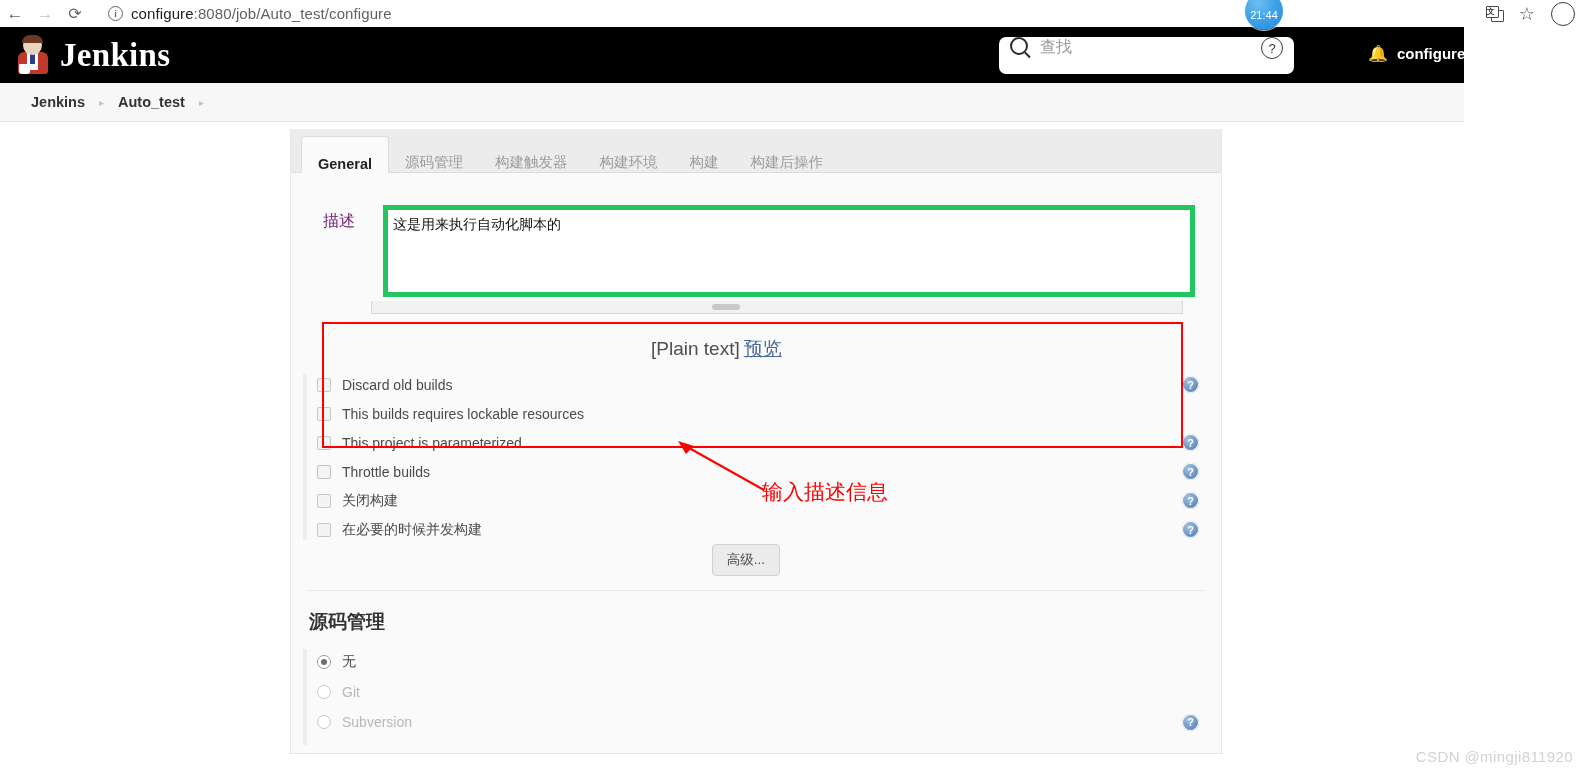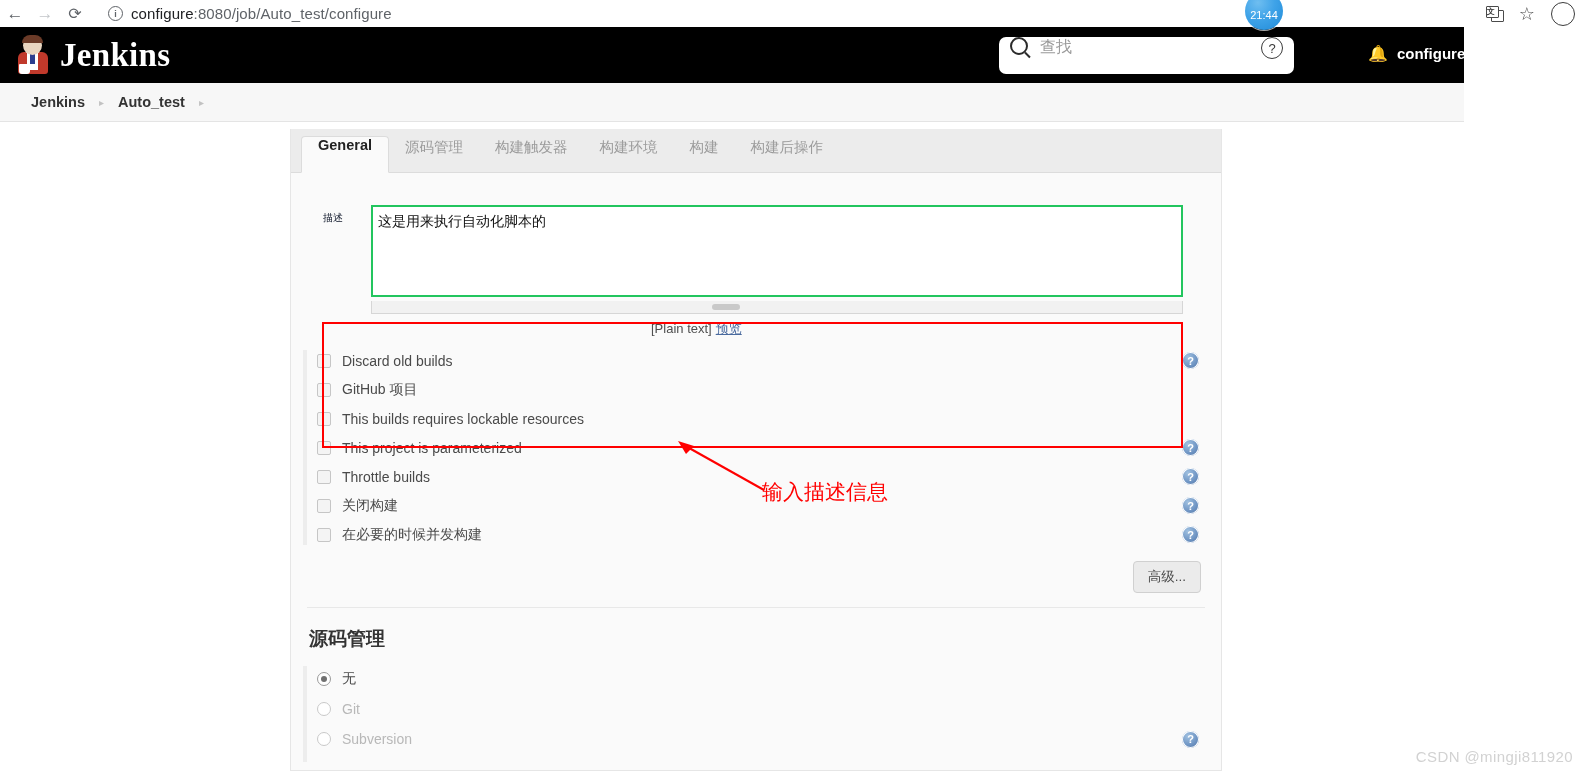--- a/index.html
+++ b/index.html
@@ -297,21 +297,21 @@
     display: flex;
     align-items: flex-end;
     padding-left: 10px;
     border-bottom: 1px solid #dcdcdc;
     box-sizing: border-box;
   }
   .tab {
     padding: 0 16px;
     height: 34px;
     display: flex;
-    align-items: flex-start;
+    align-items: flex-end;
     font-size: 14.5px;
     color: #9b9b9b;
     cursor: pointer;
   }
   .tab.active {
     background: #fafafa;
     color: #222222;
     font-weight: bold;
     border-radius: 4px 4px 0 0;
     border: 1px solid #dcdcdc;
@@ -328,43 +328,44 @@
 
   
   .desc-row {
     display: flex;
     align-items: flex-start;
     padding-left: 32px;
     padding-top: 14px;
   }
   .desc-label {
     width: 42px;
-    font-size: 10px;
-    color: #0f172a;
+    font-size: 16px;
+    color: #701a75;
     padding-top: 6px;
     flex: 0 0 auto;
   }
   .desc-field {
     margin-left: 6px;
     width: 812px;
     position: relative;
   }
   .desc-textarea {
     width: 100%;
     height: 92px;
     box-sizing: border-box;
-    border: 2px solid #22c55e;
+    border: 5px solid #22c55e;
     background: #ffffff;
     font-family: "Liberation Sans", "DejaVu Sans", sans-serif;
     font-size: 14px;
     color: #111111;
     padding: 4px 5px;
     resize: none;
     outline: none;
     line-height: 1.45;
+    margin-left: 12px;
   }
   .desc-hscroll {
     width: 100%;
     height: 13px;
     background: #f1f1f1;
     border: 1px solid #d6d6d6;
     border-top: none;
     box-sizing: border-box;
     position: relative;
   }
@@ -372,22 +373,22 @@
     position: absolute;
     left: 42%;
     top: 3px;
     width: 28px;
     height: 6px;
     background: #c9c9c9;
     border-radius: 3px;
   }
   .plain-text-row {
     padding-left: 360px;
-    margin-top: 6px;
-    font-size: 13px;
+    margin-top: 22px;
+    font-size: 19px;
     color: #4f4f4f;
   }
   .plain-text-row a {
     color: #4a6a9e;
     text-decoration: underline;
     margin-left: 4px;
   }
 
   
   .red-box {
@@ -462,23 +463,22 @@
     color: #ffffff;
     font-size: 11px;
     font-weight: bold;
     display: flex;
     align-items: center;
     justify-content: center;
     box-shadow: 0 0 0 1px #ffffff inset;
   }
   .adv-row {
     display: flex;
-    justify-content: flex-end;
+    justify-content: center;
     padding-right: 20px;
-    margin-top: 12px;
     padding-bottom: 14px;
   }
   .adv-btn {
     background: #ebebeb;
     border: 1px solid #d0d0d0;
     border-radius: 4px;
     font-size: 13.5px;
     color: #4a4a4a;
     padding: 6px 14px;
     cursor: pointer;
@@ -647,24 +647,20 @@
           </div>
 
           <div class="opt-block">
 
             <div class="opt-row">
               <span class="cbx"></span>
               <span class="opt-label">Discard old builds</span>
               <span class="help-badge">?</span>
             </div>
 
-            <div class="opt-row">
-              <span class="cbx"></span>
-              <span class="opt-label">GitHub 项目</span>
-            </div>
 
             <div class="opt-row">
               <span class="cbx"></span>
               <span class="opt-label">This builds requires lockable resources</span>
             </div>
 
             <div class="opt-row">
               <span class="cbx"></span>
               <span class="opt-label">This project is parameterized</span>
               <span class="help-badge">?</span>

